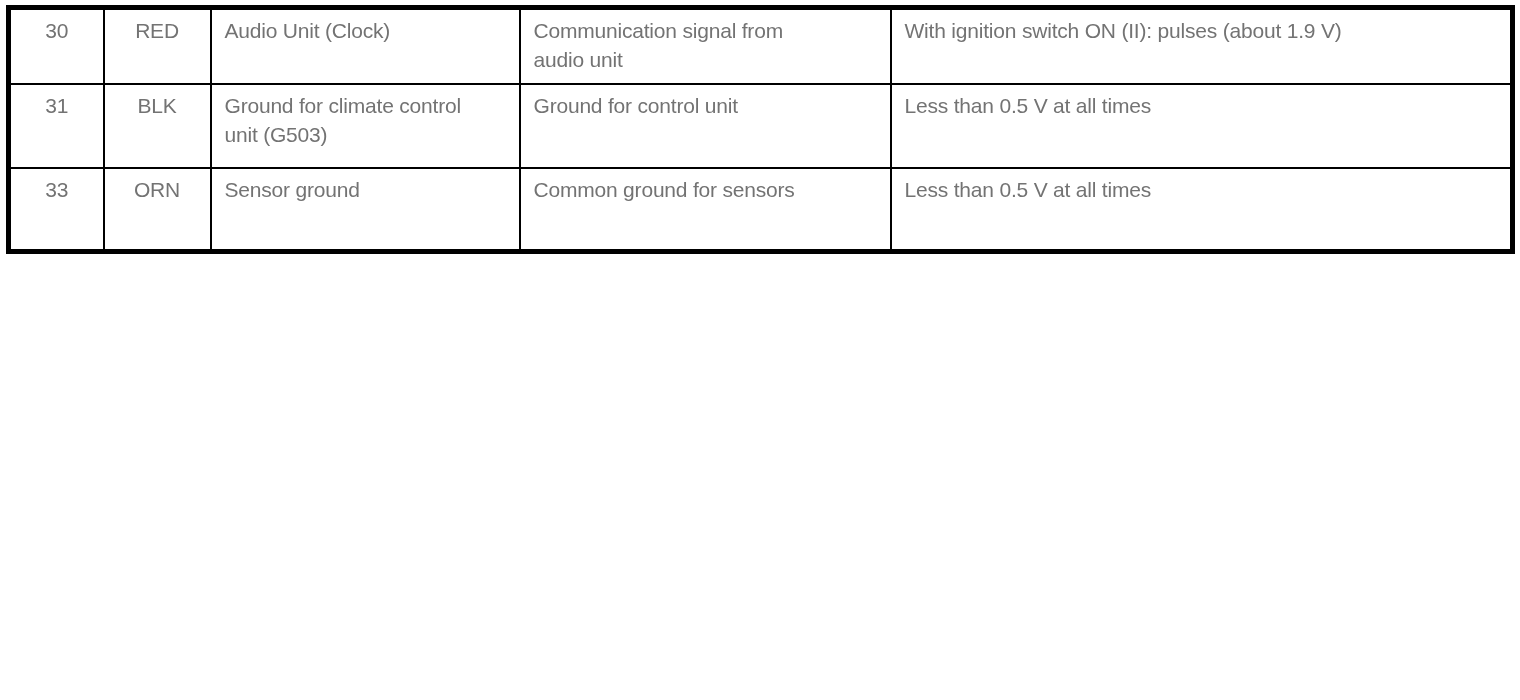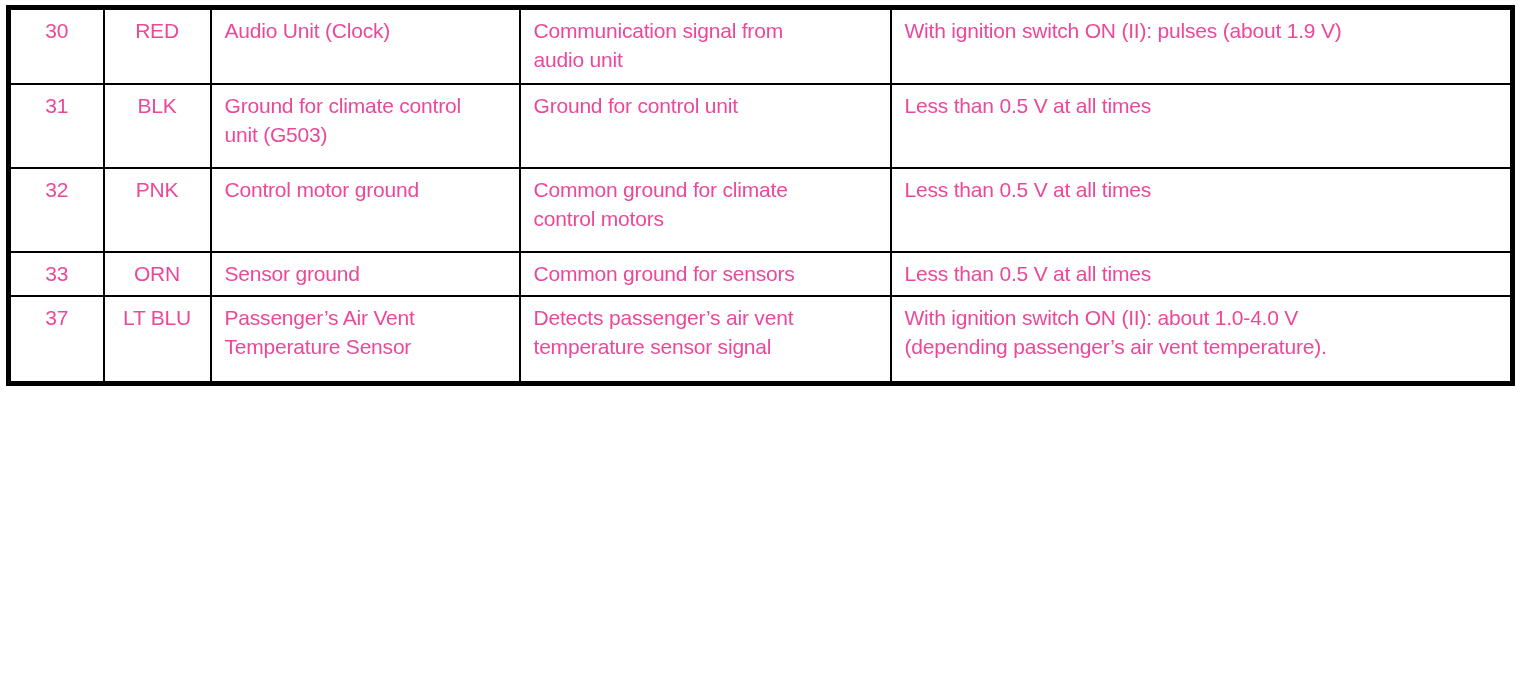--- a/index.html
+++ b/index.html
@@ -24,21 +24,21 @@
     border: 5px solid #000000;
   }
   table.pin-table td {
     border: 2px solid #000000;
     vertical-align: top;
     padding: 6px 12px 4px 13px;
     font-family: "Liberation Sans", sans-serif;
     font-size: 21px;
     line-height: 29px;
     letter-spacing: -0.2px;
-    color: #ec4899;
+    color: #737373;
     white-space: pre-line;
     overflow: hidden;
     box-sizing: border-box;
   }
   table.pin-table td.center {
     text-align: center;
     padding-left: 4px;
     padding-right: 4px;
   }
   
@@ -74,39 +74,21 @@
         </tr>
         <tr>
           <td class="center">31</td>
           <td class="center">BLK</td>
           <td>Ground for climate control
 unit (G503)</td>
           <td>Ground for control unit</td>
           <td>Less than 0.5 V at all times</td>
         </tr>
         <tr>
-          <td class="center">32</td>
-          <td class="center">PNK</td>
-          <td>Control motor ground</td>
-          <td>Common ground for climate
-control motors</td>
-          <td>Less than 0.5 V at all times</td>
-        </tr>
-        <tr>
           <td class="center">33</td>
           <td class="center">ORN</td>
           <td>Sensor ground</td>
           <td>Common ground for sensors</td>
           <td>Less than 0.5 V at all times</td>
         </tr>
-        <tr>
-          <td class="center">37</td>
-          <td class="center">LT BLU</td>
-          <td>Passenger’s Air Vent
-Temperature Sensor</td>
-          <td>Detects passenger’s air vent
-temperature sensor signal</td>
-          <td>With ignition switch ON (II): about 1.0-4.0 V
-(depending passenger’s air vent temperature).</td>
-        </tr>
       </tbody>
   </table>
 </div>
 
 </body></html>

